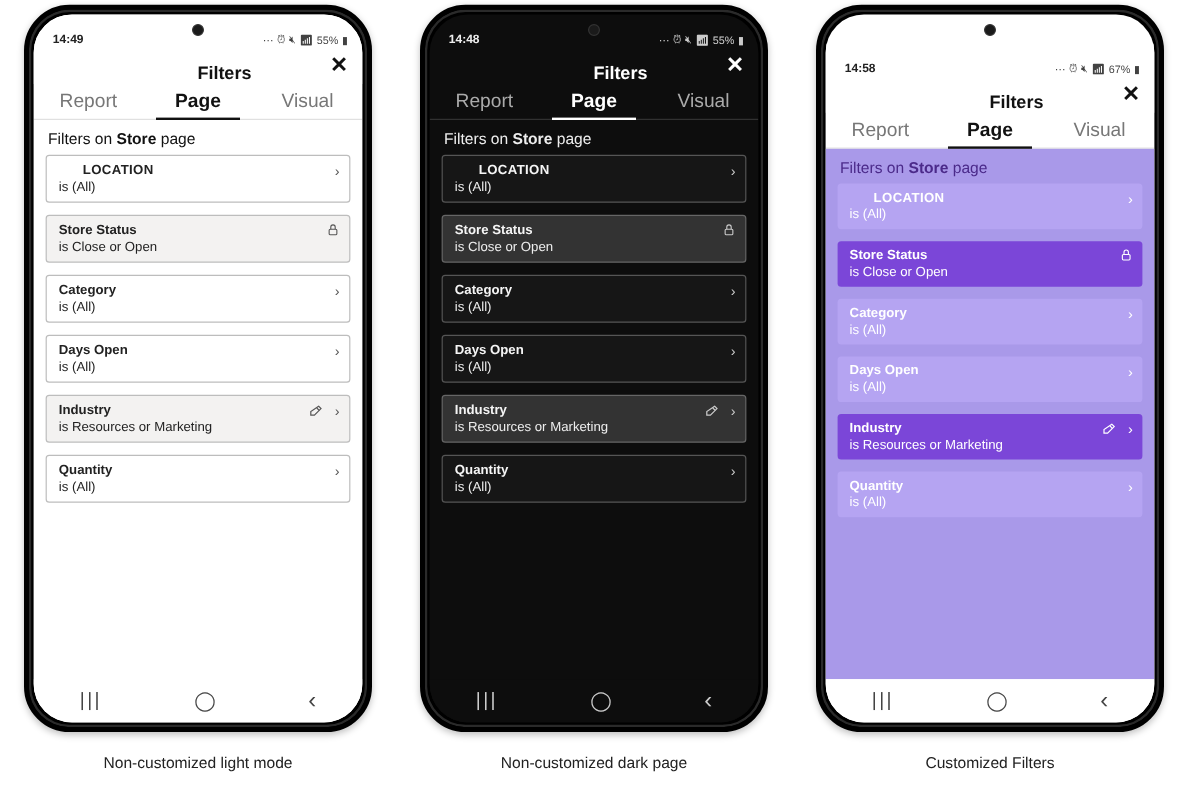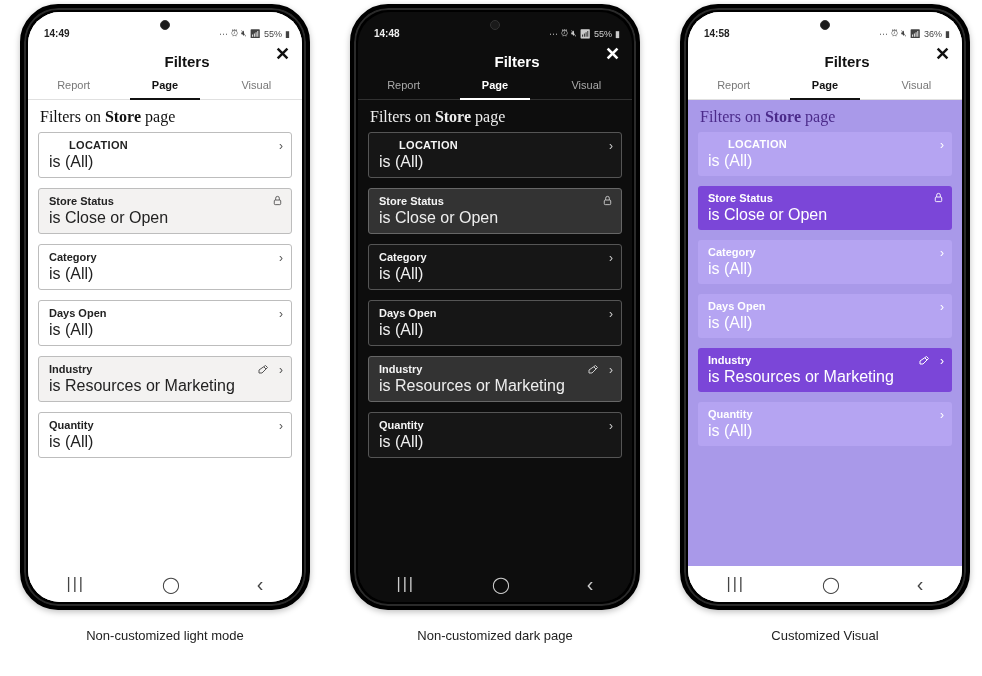--- a/index.html
+++ b/index.html
@@ -60,21 +60,21 @@
     height: 26px;
     display: flex;
     align-items: center;
     justify-content: space-between;
     padding: 17px 12px 0 16px;
     font-size: 10px;
     font-weight: 600;
   }
   .light .status-bar { color:#222; background:#fff; }
   .dark  .status-bar { color:#eee; }
-  .purple .status-bar{ color:#222; background:#fff; }
+  .purple .status-bar{ color:#222; background:#fff;margin-top:24px; }
   .status-right { display: flex; gap: 3px; align-items: center; font-size:9px; font-weight:400;}
   .status-right span { opacity:0.85; }
 
   .titlebar {
     display:flex;
     align-items:flex-end;
     justify-content:center;
     position:relative;
     height: 32px;
     font-size: 15px;
@@ -90,21 +90,21 @@
 
   .tabs {
     display:flex;
     height: 30px;
     border-bottom: 1px solid rgba(0,0,0,0.12);
   }
   .dark .tabs { border-bottom-color: rgba(255,255,255,0.15); }
   .tab {
     flex:1;
     display:flex; align-items:center; justify-content:center;
-    font-size:11px;
+    font-size:16px;
     color:#777;
     position:relative;
   }
   .dark .tab { color:#aaa; }
   .tab.active { color:#111; font-weight:600; }
   .dark .tab.active { color:#fff; }
   .purple .tab.active { color:#111; }
   .tab.active::after{
     content:""; position:absolute; bottom:-1px; left:12%; right:12%; height:2px;
     background:#111;
@@ -112,23 +112,22 @@
   .dark .tab.active::after{ background:#fff; }
 
   .content {
     flex:1;
     overflow:hidden;
     padding: 6px 10px 0 10px;
   }
   .purple .content { background:#a999e9; }
 
   .section-label {
-    font-size:16px;
+    font-size:13px;
     margin: 2px 2px 6px 2px;
-    font-family: Liberation Serif, serif;
   }
   .dark .section-label { color:#eee; }
   .purple .section-label { color:#4b2a8a; }
   .section-label b { font-weight:700; }
 
   .card {
     border-radius:3px;
     padding: 6px 8px 6px 10px;
     margin-bottom:10px;
     position:relative;
@@ -139,21 +138,21 @@
   .dark  .card.alt  { background:#333; border-color:#666; }
   .purple .card     { border:none; background:#b5a4f2; color:#fff; }
   .purple .card.alt { background:#7b46d8; }
 
   .card-title { font-size:11px; font-weight:600; margin-bottom:2px; }
   .light .card-title { color:#222; }
   .dark  .card-title { color:#f5f5f5; }
   .purple .card-title{ color:#fff; }
   .card-title.upper { text-transform:uppercase; letter-spacing:0.3px;padding-left:20px; }
 
-  .card-value { font-size:16px; }
+  .card-value { font-size:11px; }
   .light .card-value { color:#222; }
   .dark  .card-value { color:#eee; }
   .purple .card-value{ color:#fff; }
 
   .card-icons {
     position:absolute; right:8px; top:6px;
     display:flex; gap:10px; align-items:center;
     font-size:12px;
   }
   .light .card-icons { color:#555; }
@@ -368,21 +367,21 @@
       <div class="phone purple">
         <div class="camera-dot"></div>
         <div class="screen">
           <div class="status-bar">
             <span>14:58</span>
             <div class="status-right">
               <span>⋯</span>
               <span>⏰︎</span>
               <span>🔇︎</span>
               <span>📶︎</span>
-              <span>36%</span>
+              <span>67%</span>
               <span>▮</span>
             </div>
           </div>
           <div class="titlebar">
             <span>Filters</span>
             <span class="close">✕</span>
           </div>
           <div class="tabs">
             <div class="tab">Report</div>
             <div class="tab active">Page</div>
@@ -444,15 +443,15 @@
               </div>
             </div>
           </div>
           <div class="navbar">
             <span style="letter-spacing:2px;">|||</span>
             <span>◯</span>
             <span style="font-size:20px;">‹</span>
           </div>
         </div>
       </div>
-      <div class="caption">Customized Visual</div>
+      <div class="caption">Customized Filters</div>
     </div>
   </div>
 
 </body></html>

